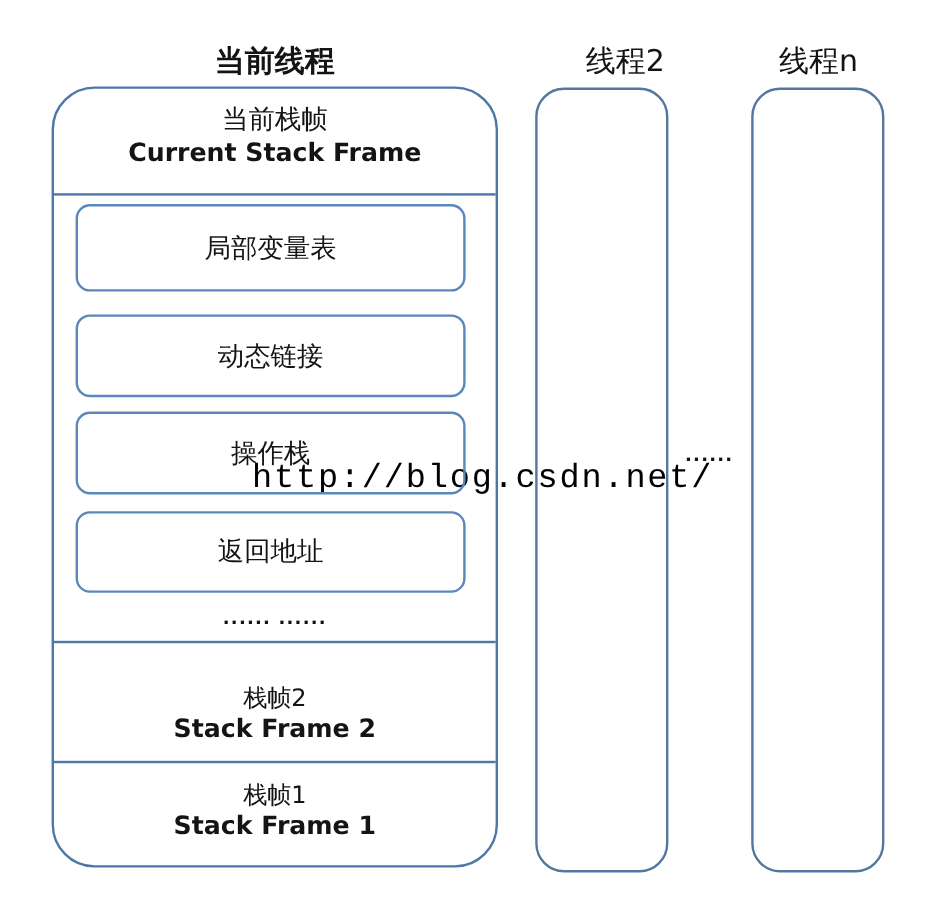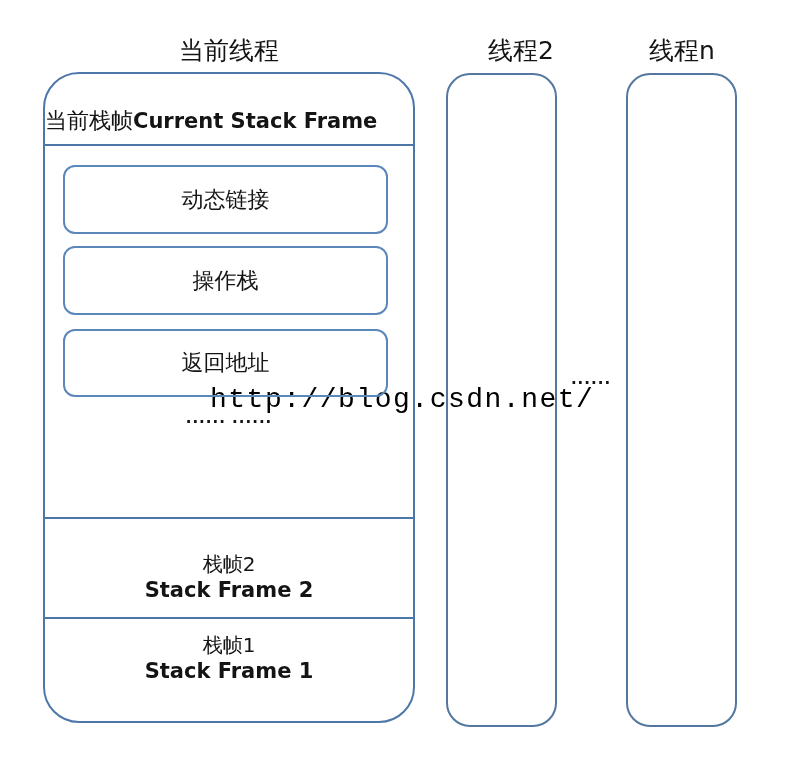--- a/index.html
+++ b/index.html
@@ -25,41 +25,41 @@
   
   .col-title{
     position:absolute;
     top:32px;height:36px;
     display:flex;align-items:center;justify-content:center;
     font-size:25px;
     color:#141414;
     z-index:2;
     white-space:nowrap;
   }
-  #title-main{left:43px;width:372px;}
+  #title-main{left:43px;width:372px;font-weight:bold;}
   #title-t2{left:465px;width:112px;}
   #title-tn{left:626px;width:112px;}
   
   .main-box{
     position:absolute;
     left:43px;top:72px;
     width:372px;height:651px;
     box-sizing:border-box;
     border:2px solid #4d77a8;
     border-radius:36px;
     z-index:1;
     background:transparent;
     display:flex;flex-direction:column;
   }
   .sec{box-sizing:border-box;}
   .sec-header{
-    height:72px;
+    height:89px;
     border-bottom:2px solid #4d77a8;
-    display:flex;flex-direction:row;align-items:center;justify-content:flex-start;
-    padding-top:24px;
+    display:flex;flex-direction:column;align-items:center;justify-content:flex-start;
+    padding-top:12px;
   }
   .zh-big{font-size:22px;line-height:30px;color:#141414;}
   .en-bold{font-size:21px;line-height:23px;font-weight:bold;color:#141414;}
   .sec-body{
     height:373px;
     border-bottom:2px solid #4d77a8;
     display:block;
   }
   .slot{
     box-sizing:border-box;
@@ -124,20 +124,21 @@
   <div class="col-title" id="title-tn">线程n</div>
 
   <div class="main-box">
 
     <div class="sec sec-header">
       <div class="zh-big">当前栈帧</div>
       <div class="en-bold">Current Stack Frame</div>
     </div>
 
     <div class="sec sec-body">
+      <div class="slot" id="slot-0">局部变量表</div>
       <div class="slot" id="slot-2">动态链接</div>
       <div class="slot" id="slot-1">操作栈</div>
       <div class="slot" id="slot-3">返回地址</div>
       <div class="dots-row">...... ......</div>
     </div>
 
     <div class="sec sec-frame" id="sec-frame2">
       <div class="frame-zh">栈帧2</div>
       <div class="en-bold">Stack Frame 2</div>
     </div>

